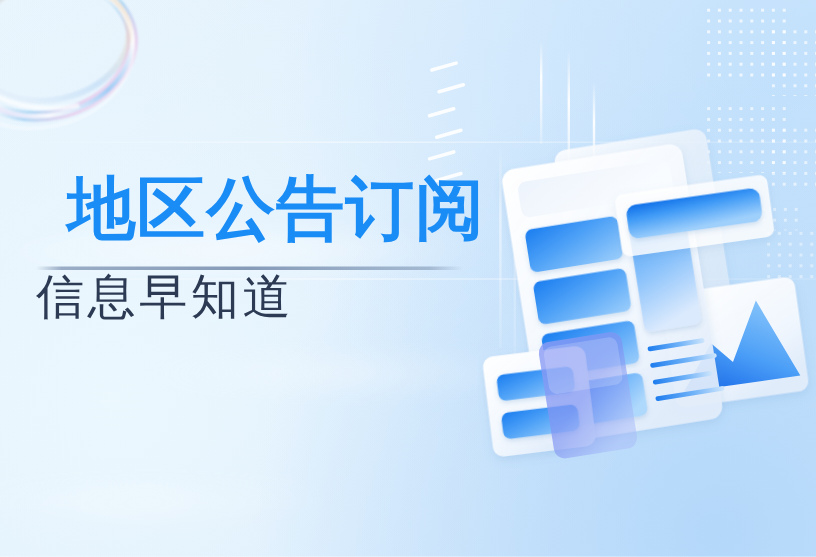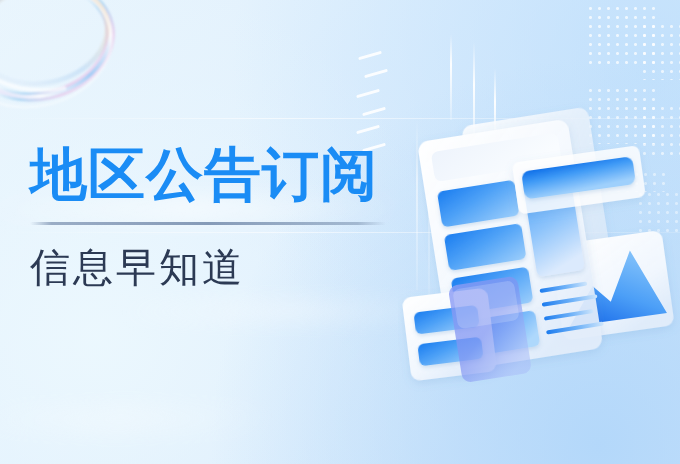--- a/index.html
+++ b/index.html
@@ -86,36 +86,36 @@
   
   #text-block { position:absolute; left:30px; top:144px; width:400px; }
 
   #headline {
     font-size:57px;
     font-weight:bold;
     color:#1a8cf5;
     letter-spacing:1px;
     line-height:1.08;
     white-space:nowrap;
+    text-align:center;
   }
 
   #divider {
     margin-top:16px;
     width:356px; height:3px;
     border-radius:2px;
     background:linear-gradient(to right,
        rgba(150,170,195,0) 0%,
        rgba(140,160,188,0.85) 6%,
        rgba(128,150,180,0.95) 50%,
        rgba(150,172,198,0.8) 92%,
        rgba(160,182,208,0) 100%);
   }
 
   #subhead {
-    margin-top:19px;
     font-size:40px;
     font-weight:normal;
     color:#2c3a54;
     letter-spacing:3px;
     line-height:1.15;
     white-space:nowrap;
   }
 
   
   #illustration {

